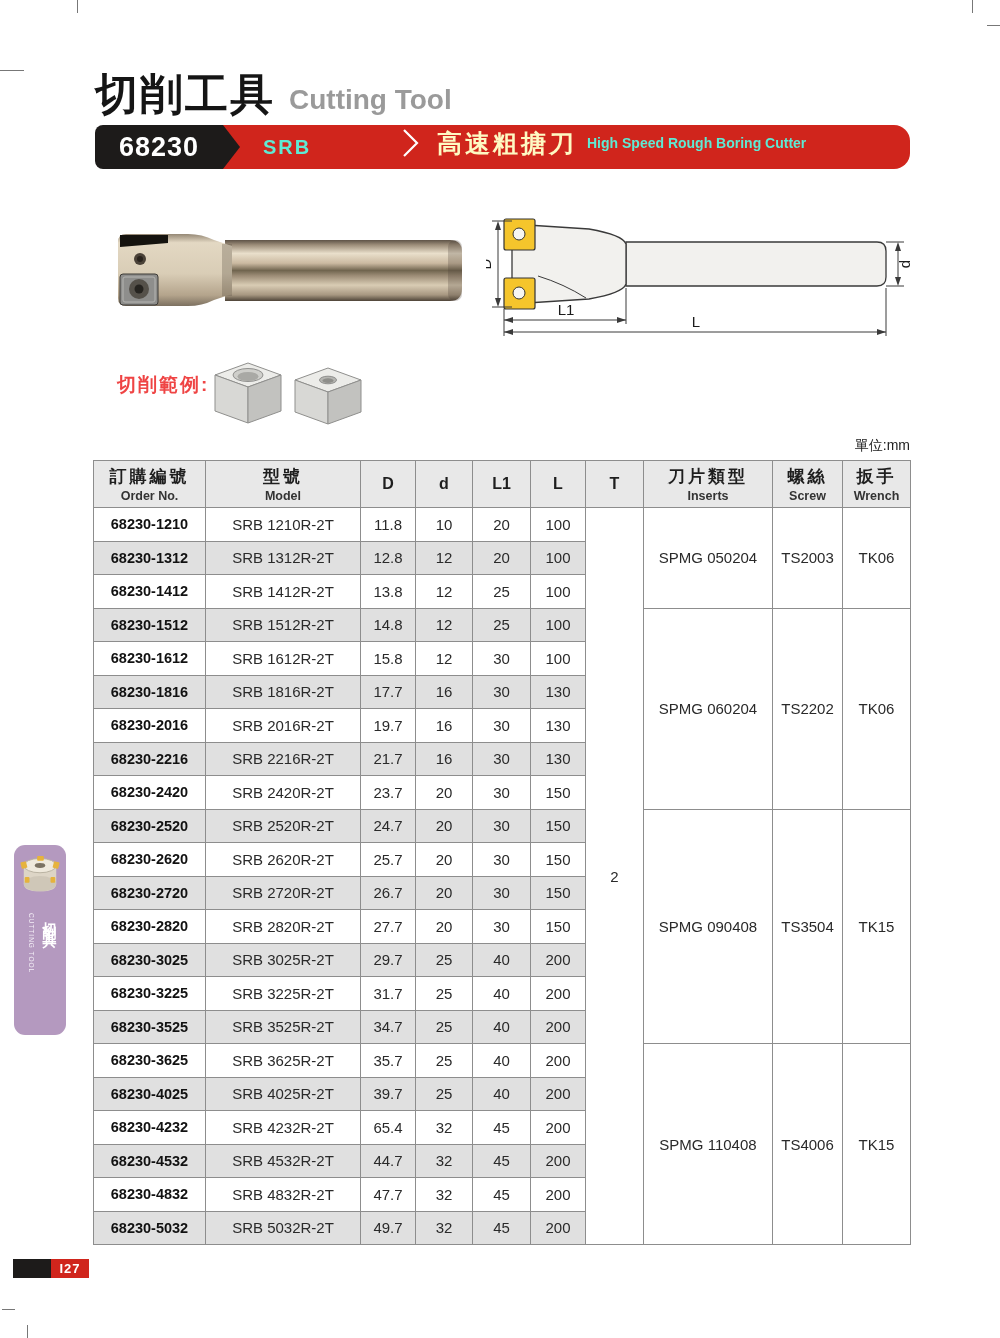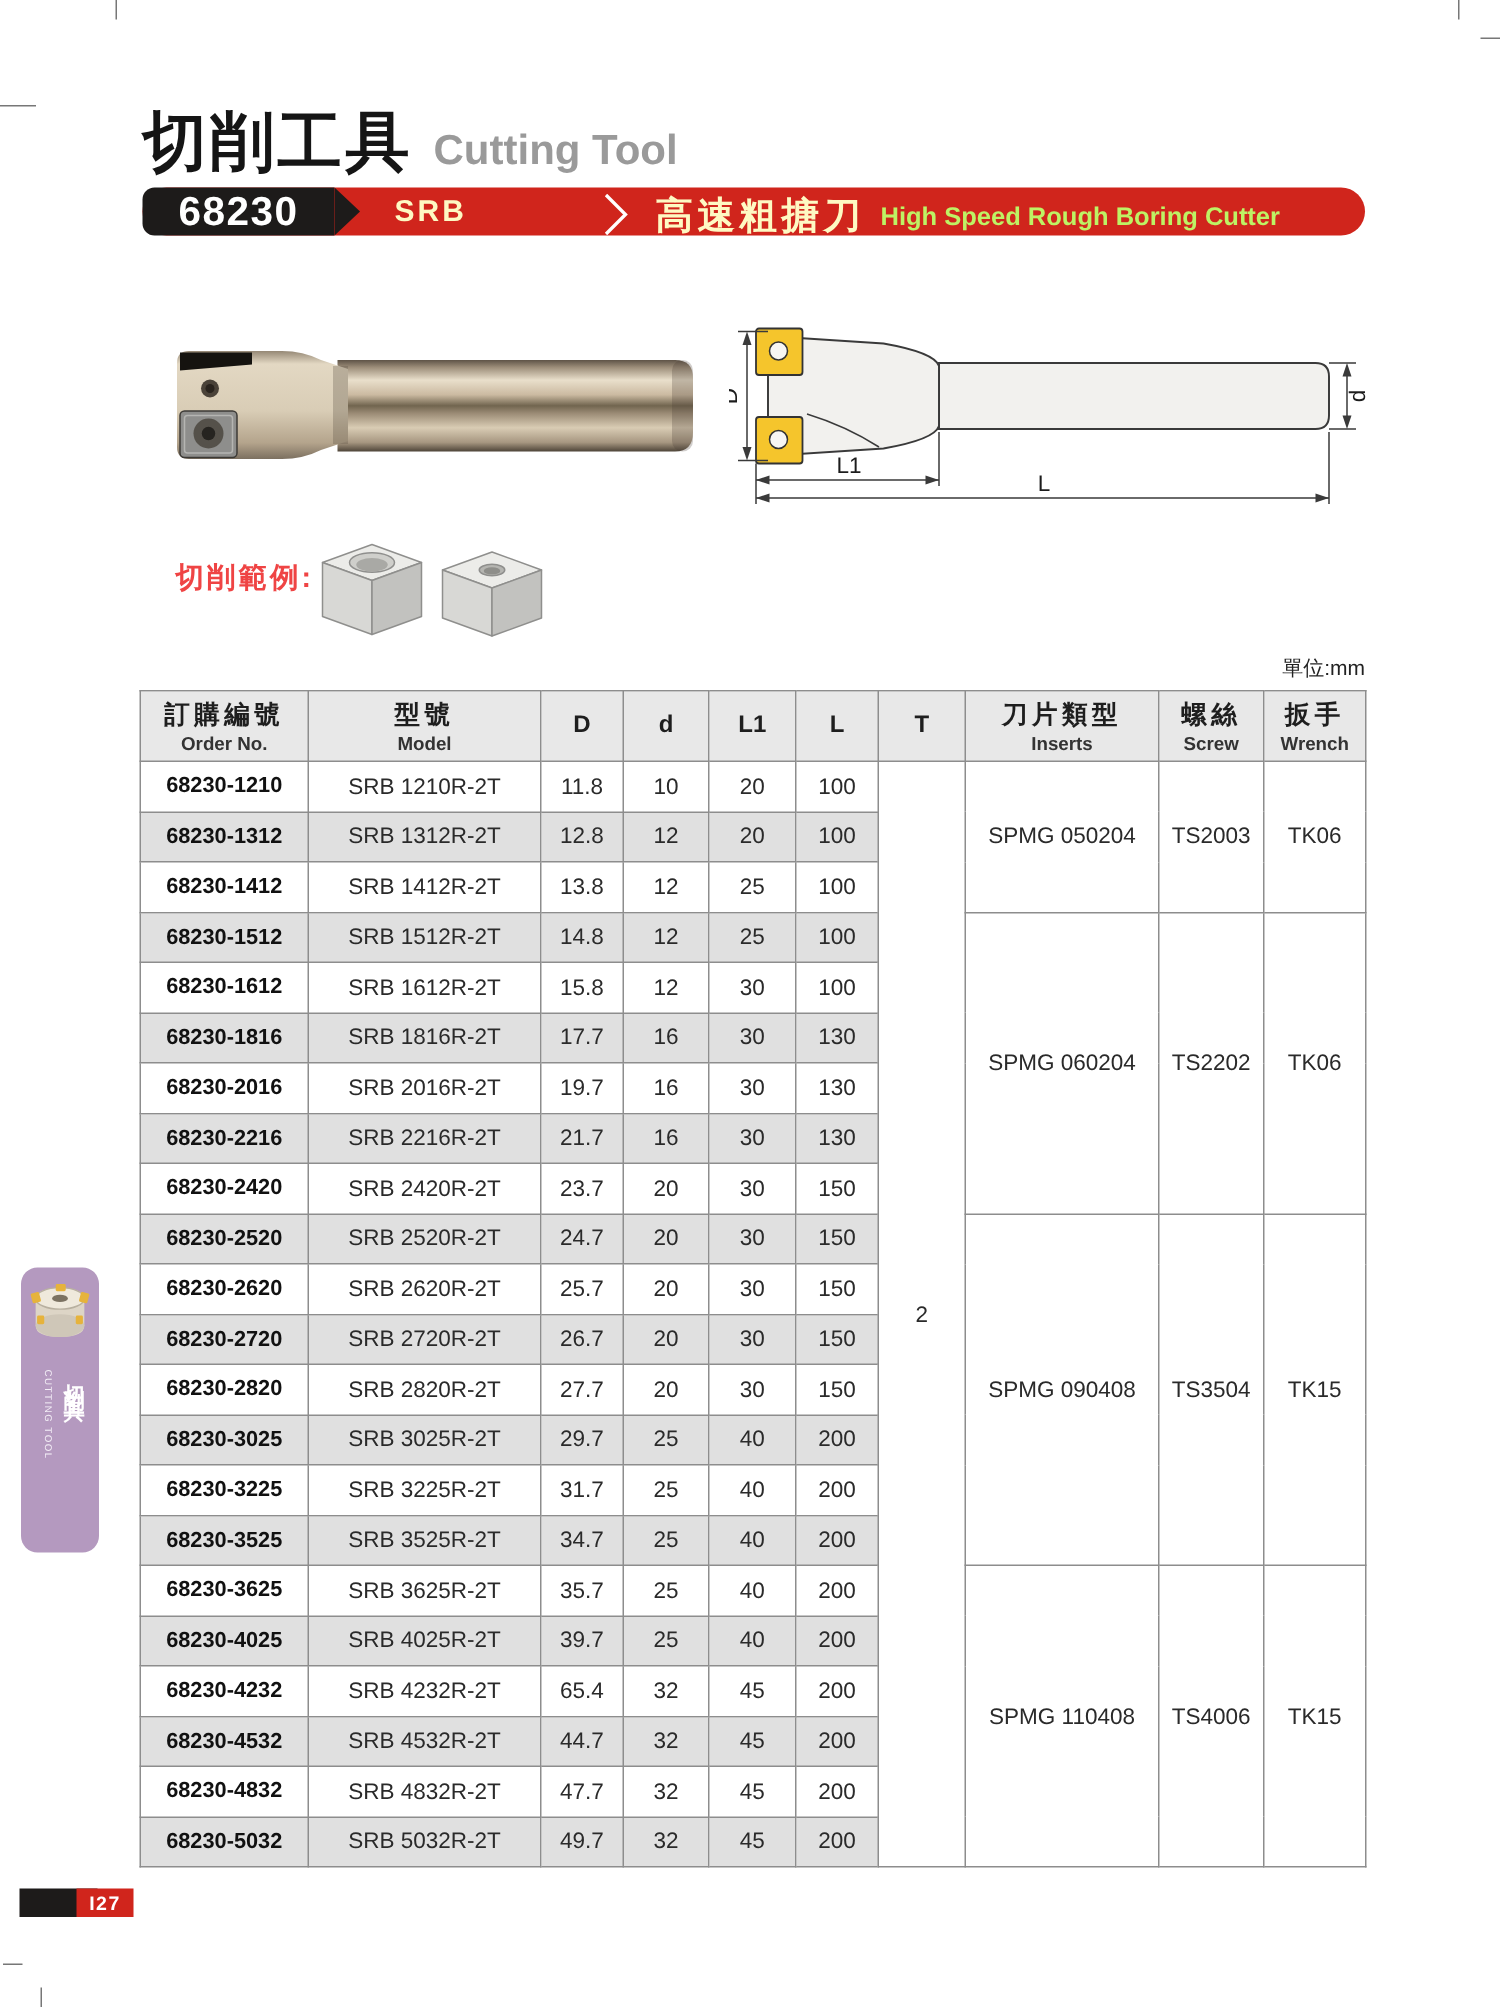--- a/index.html
+++ b/index.html
@@ -9,34 +9,34 @@
 
   
   .crop { position:absolute; background:#777; }
 
   
   .title-row { position:absolute; left:95px; top:66px; display:flex; align-items:baseline; gap:14px; }
   .title-zh { font-size:43px; font-weight:bold; color:#151515; letter-spacing:2px; }
   .title-en { font-size:28px; font-weight:bold; color:#9a9a9a; }
 
   
-  .banner { position:absolute; left:95px; top:125px; width:815px; height:32px;
+  .banner { position:absolute; left:95px; top:125px; width:815px; height:44px;
             background:#d0251c; border-radius:16px;text-decoration:underline; }
   .banner-black { position:absolute; left:0; top:0; bottom:0; width:128px;
                   background:#1d1b1a; border-radius:8px 0 0 8px; display:flex;
                   align-items:center; justify-content:center; }
   .banner-black-point { position:absolute; left:128px; top:0; bottom:0; width:17px;
                   background:#1d1b1a; clip-path:polygon(0 0,100% 50%,0 100%); }
   .banner-code { color:#fff; font-size:27px; font-weight:bold; letter-spacing:1px; }
   .banner-series { position:absolute; left:168px; top:0; height:100%; display:flex;
-                  align-items:center; color:#fef9c3; font-size:20px; font-weight:bold; letter-spacing:2px; }
+                  align-items:center; color:#5eead4; font-size:20px; font-weight:bold; letter-spacing:2px; }
   .banner-chev { position:absolute; left:305px; top:4px; }
   .banner-zh { position:absolute; left:342px; top:2px; color:#fef9c3; font-size:25px;
                font-weight:bold; letter-spacing:3px; }
-  .banner-en { position:absolute; left:492px; top:10px; color:#bef264; font-size:17px; font-weight:bold; }
+  .banner-en { position:absolute; left:492px; top:10px; color:#5eead4; font-size:14px; font-weight:bold; }
 
   
   .photo-svg { position:absolute; left:110px; top:228px; }
   .draw-svg  { position:absolute; left:486px; top:214px; }
 
   .example-label { position:absolute; left:117px; top:372px; font-size:19px;
                    font-weight:bold; color:#ef4444; letter-spacing:2px; }
   .block1 { position:absolute; left:212px; top:360px; }
   .block2 { position:absolute; left:292px; top:365px; }
 

